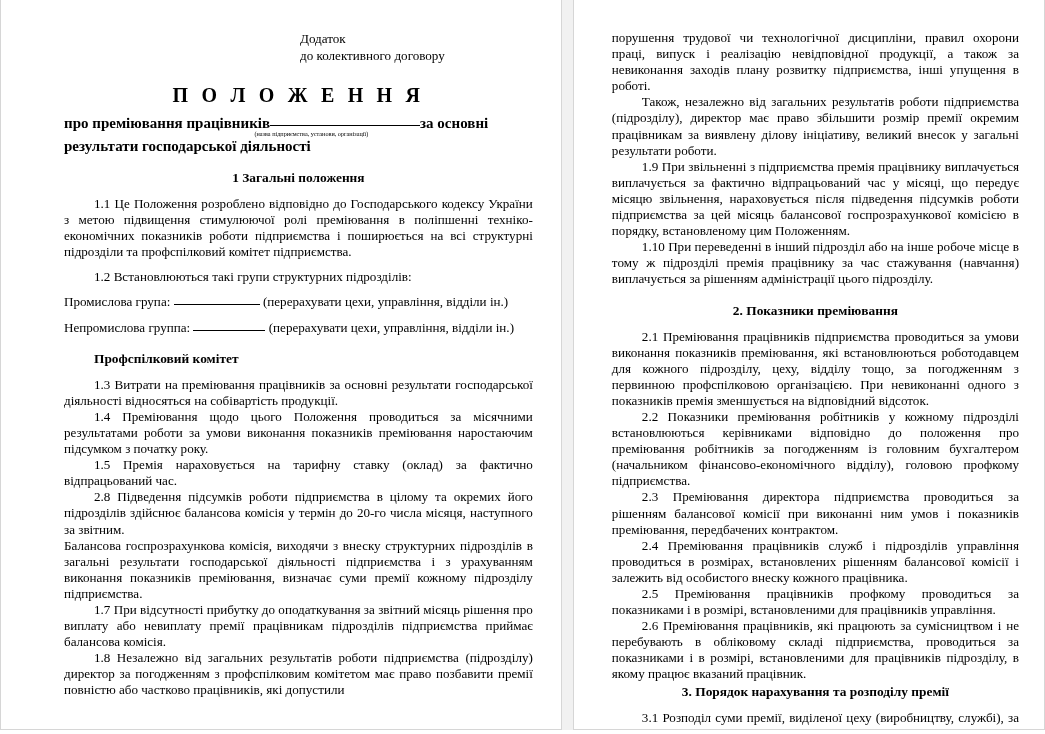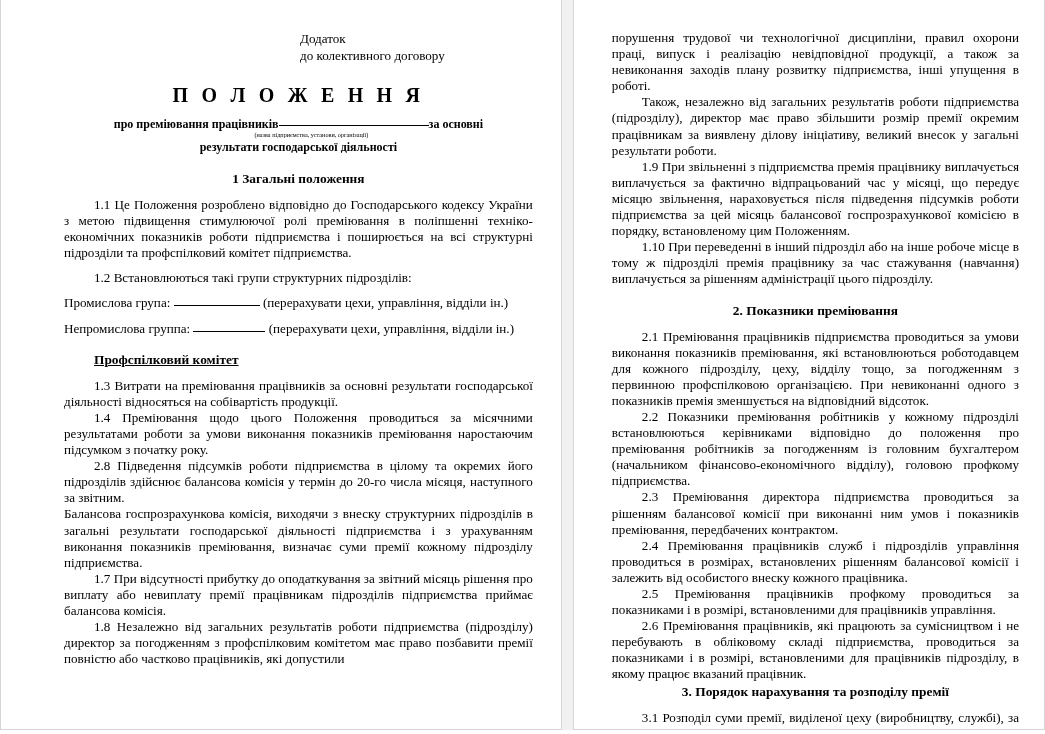--- a/index.html
+++ b/index.html
@@ -68,23 +68,23 @@
     line-height: 17px;
   }
   .title-main {
     text-align: center;
     font-weight: bold;
     font-size: 20px;
     letter-spacing: 4.2px;
     line-height: 20px;
   }
   .title-sub {
-    text-align: center;
-    font-weight: bold;
-    font-size: 12px;
+    text-align: left;
+    font-weight: bold;
+    font-size: 15px;
     line-height: 17px;
     font-family: Liberation Serif, serif;
   }
   .title-sub .fill {
     display: inline-block;
     width: 150px;
     border-bottom: 1.3px solid #000;
     vertical-align: 2px;
     height: 11px;
   }
@@ -99,21 +99,20 @@
     text-align: center;
     font-weight: bold;
     font-size: 13.4px;
     line-height: 18px;
   }
   .sub-head {
     font-weight: bold;
     font-size: 13.4px;
     line-height: 18px;
     text-indent: 30px;
-    text-decoration: underline;
   }
   .blank-line {
     display: inline-block;
     border-bottom: 1.2px solid #000;
     height: 10px;
     vertical-align: 1px;
   }
   .bl-wide { width: 86px; }
   .bl-narrow { width: 72px; }
 </style>
@@ -173,20 +172,21 @@
       </p>
 
       <div class="gap-md"></div>
 
       <div class="sub-head">Профспілковий комітет</div>
 
       <div class="gap-sm"></div>
 
       <p class="ind">1.3 Витрати на преміювання працівників за основні результати господарської діяльності відносяться на собівартість продукції.</p>
       <p class="ind">1.4 Преміювання щодо цього Положення проводиться за місячними результатами роботи за умови виконання показників преміювання наростаючим підсумком з початку року.</p>
+      <p class="ind">1.5 Премія нараховується на тарифну ставку (оклад) за фактично відпрацьований час.</p>
       <p class="ind">2.8 Підведення підсумків роботи підприємства в цілому та окремих його підрозділів здійснює балансова комісія у термін до 20-го числа місяця, наступного за звітним.</p>
       <p class="noind">Балансова госпрозрахункова комісія, виходячи з внеску структурних підрозділів в загальні результати господарської діяльності підприємства і з урахуванням виконання показників преміювання, визначає суми премії кожному підрозділу підприємства.</p>
       <p class="ind">1.7 При відсутності прибутку до оподаткування за звітний місяць рішення про виплату або невиплату премії працівникам підрозділів підприємства приймає балансова комісія.</p>
       <p class="ind">1.8 Незалежно від загальних результатів роботи підприємства (підрозділу) директор за погодженням з профспілковим комітетом має право позбавити премії повністю або частково працівників, які допустили</p>
 
     </div>
   </div>
 
   <div class="page-gap"></div>
 

